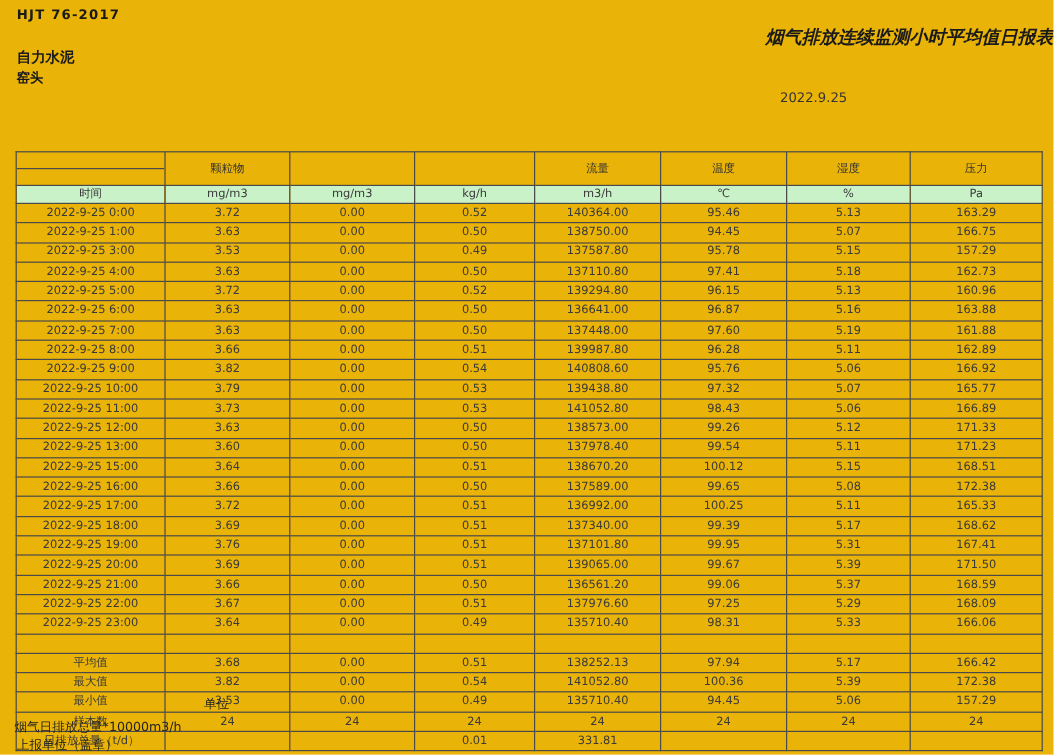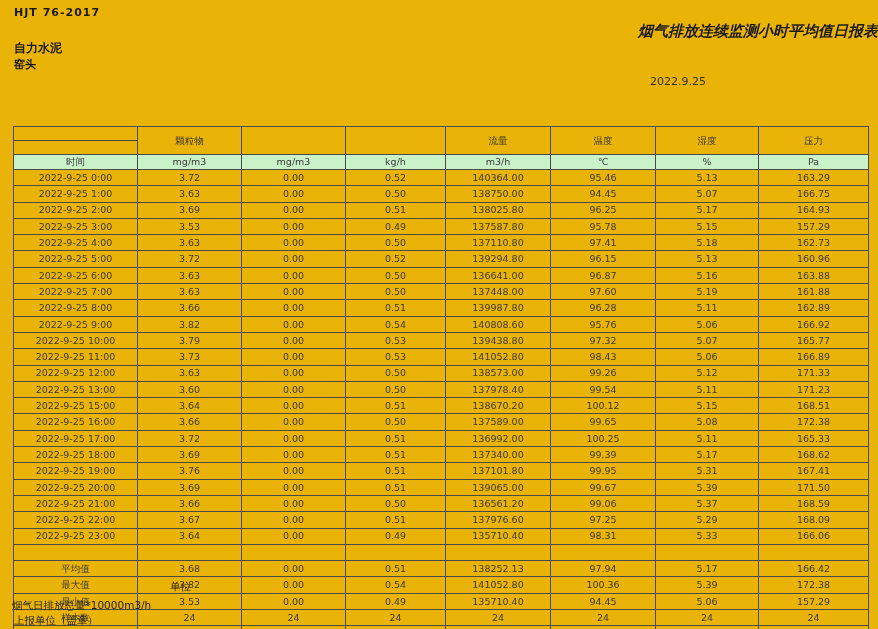--- a/index.html
+++ b/index.html
@@ -99,30 +99,20 @@
           <td>2022-9-25 1:00</td>
           <td>3.63</td>
           <td>0.00</td>
           <td>0.50</td>
           <td>138750.00</td>
           <td>94.45</td>
           <td>5.07</td>
           <td>166.75</td>
         </tr>
         <tr>
-          <td>2022-9-25 2:00</td>
-          <td>3.69</td>
-          <td>0.00</td>
-          <td>0.51</td>
-          <td>138025.80</td>
-          <td>96.25</td>
-          <td>5.17</td>
-          <td>164.93</td>
-        </tr>
-        <tr>
           <td>2022-9-25 3:00</td>
           <td>3.53</td>
           <td>0.00</td>
           <td>0.49</td>
           <td>137587.80</td>
           <td>95.78</td>
           <td>5.15</td>
           <td>157.29</td>
         </tr>
         <tr>

